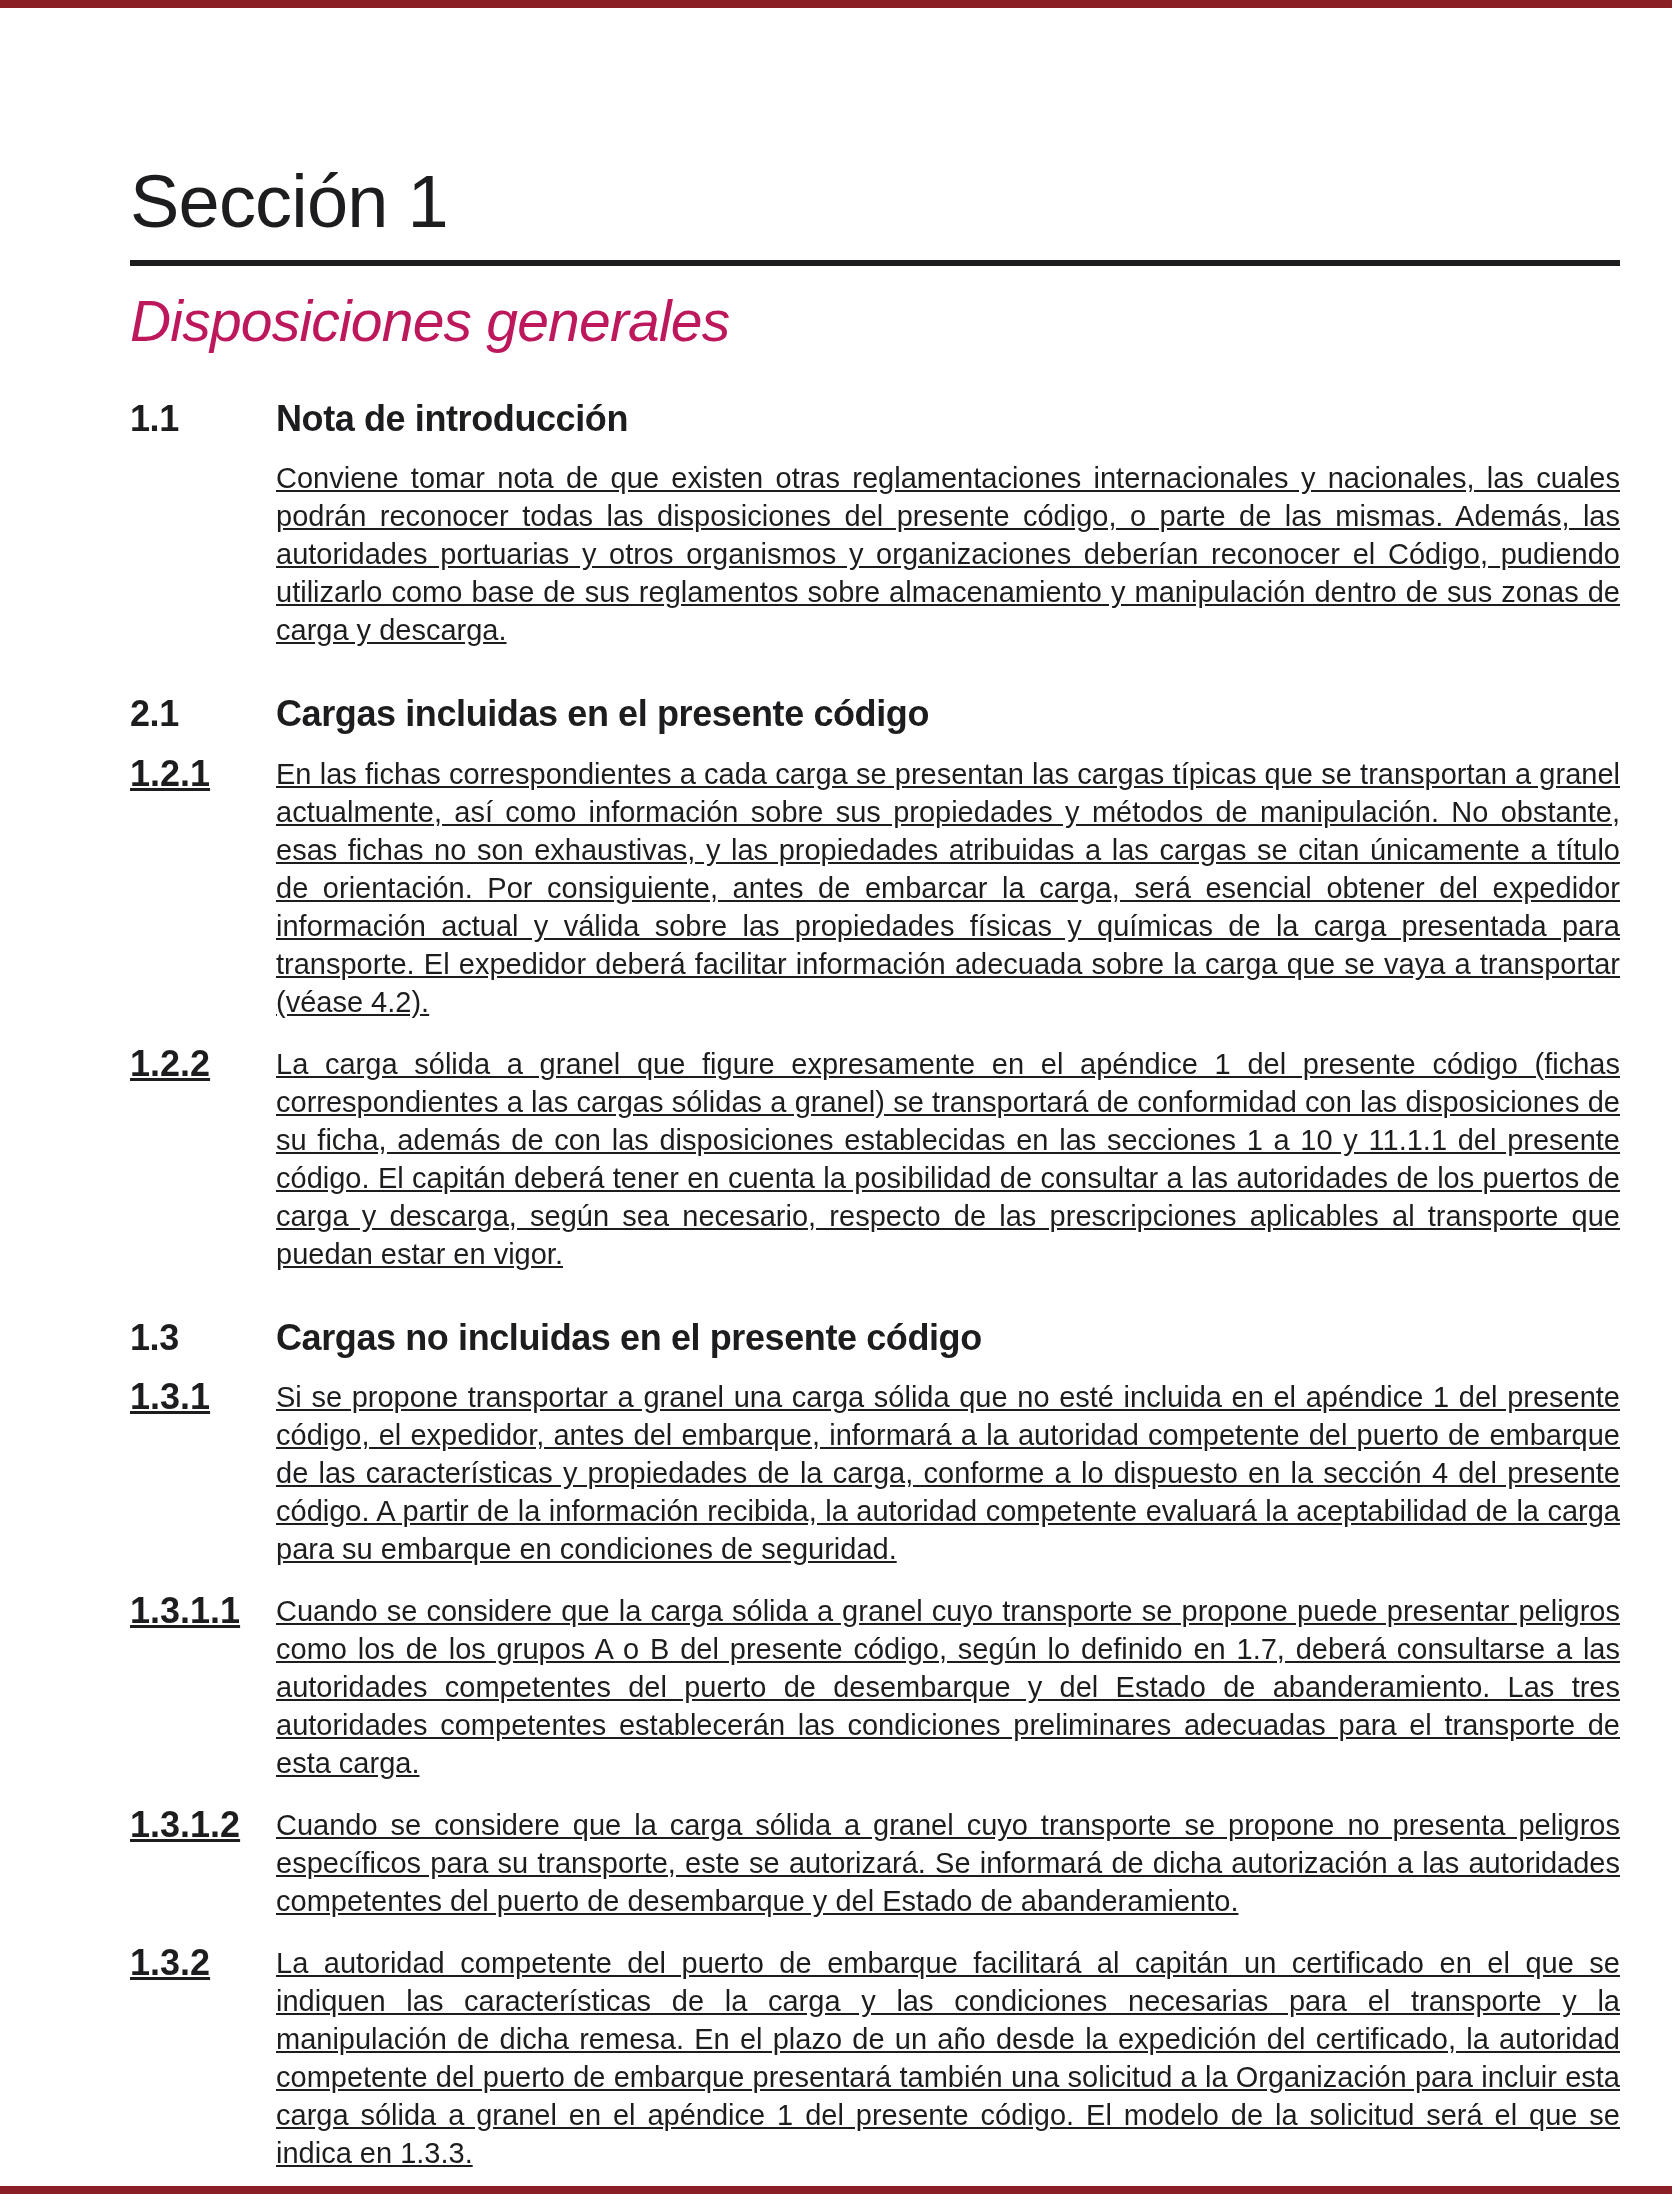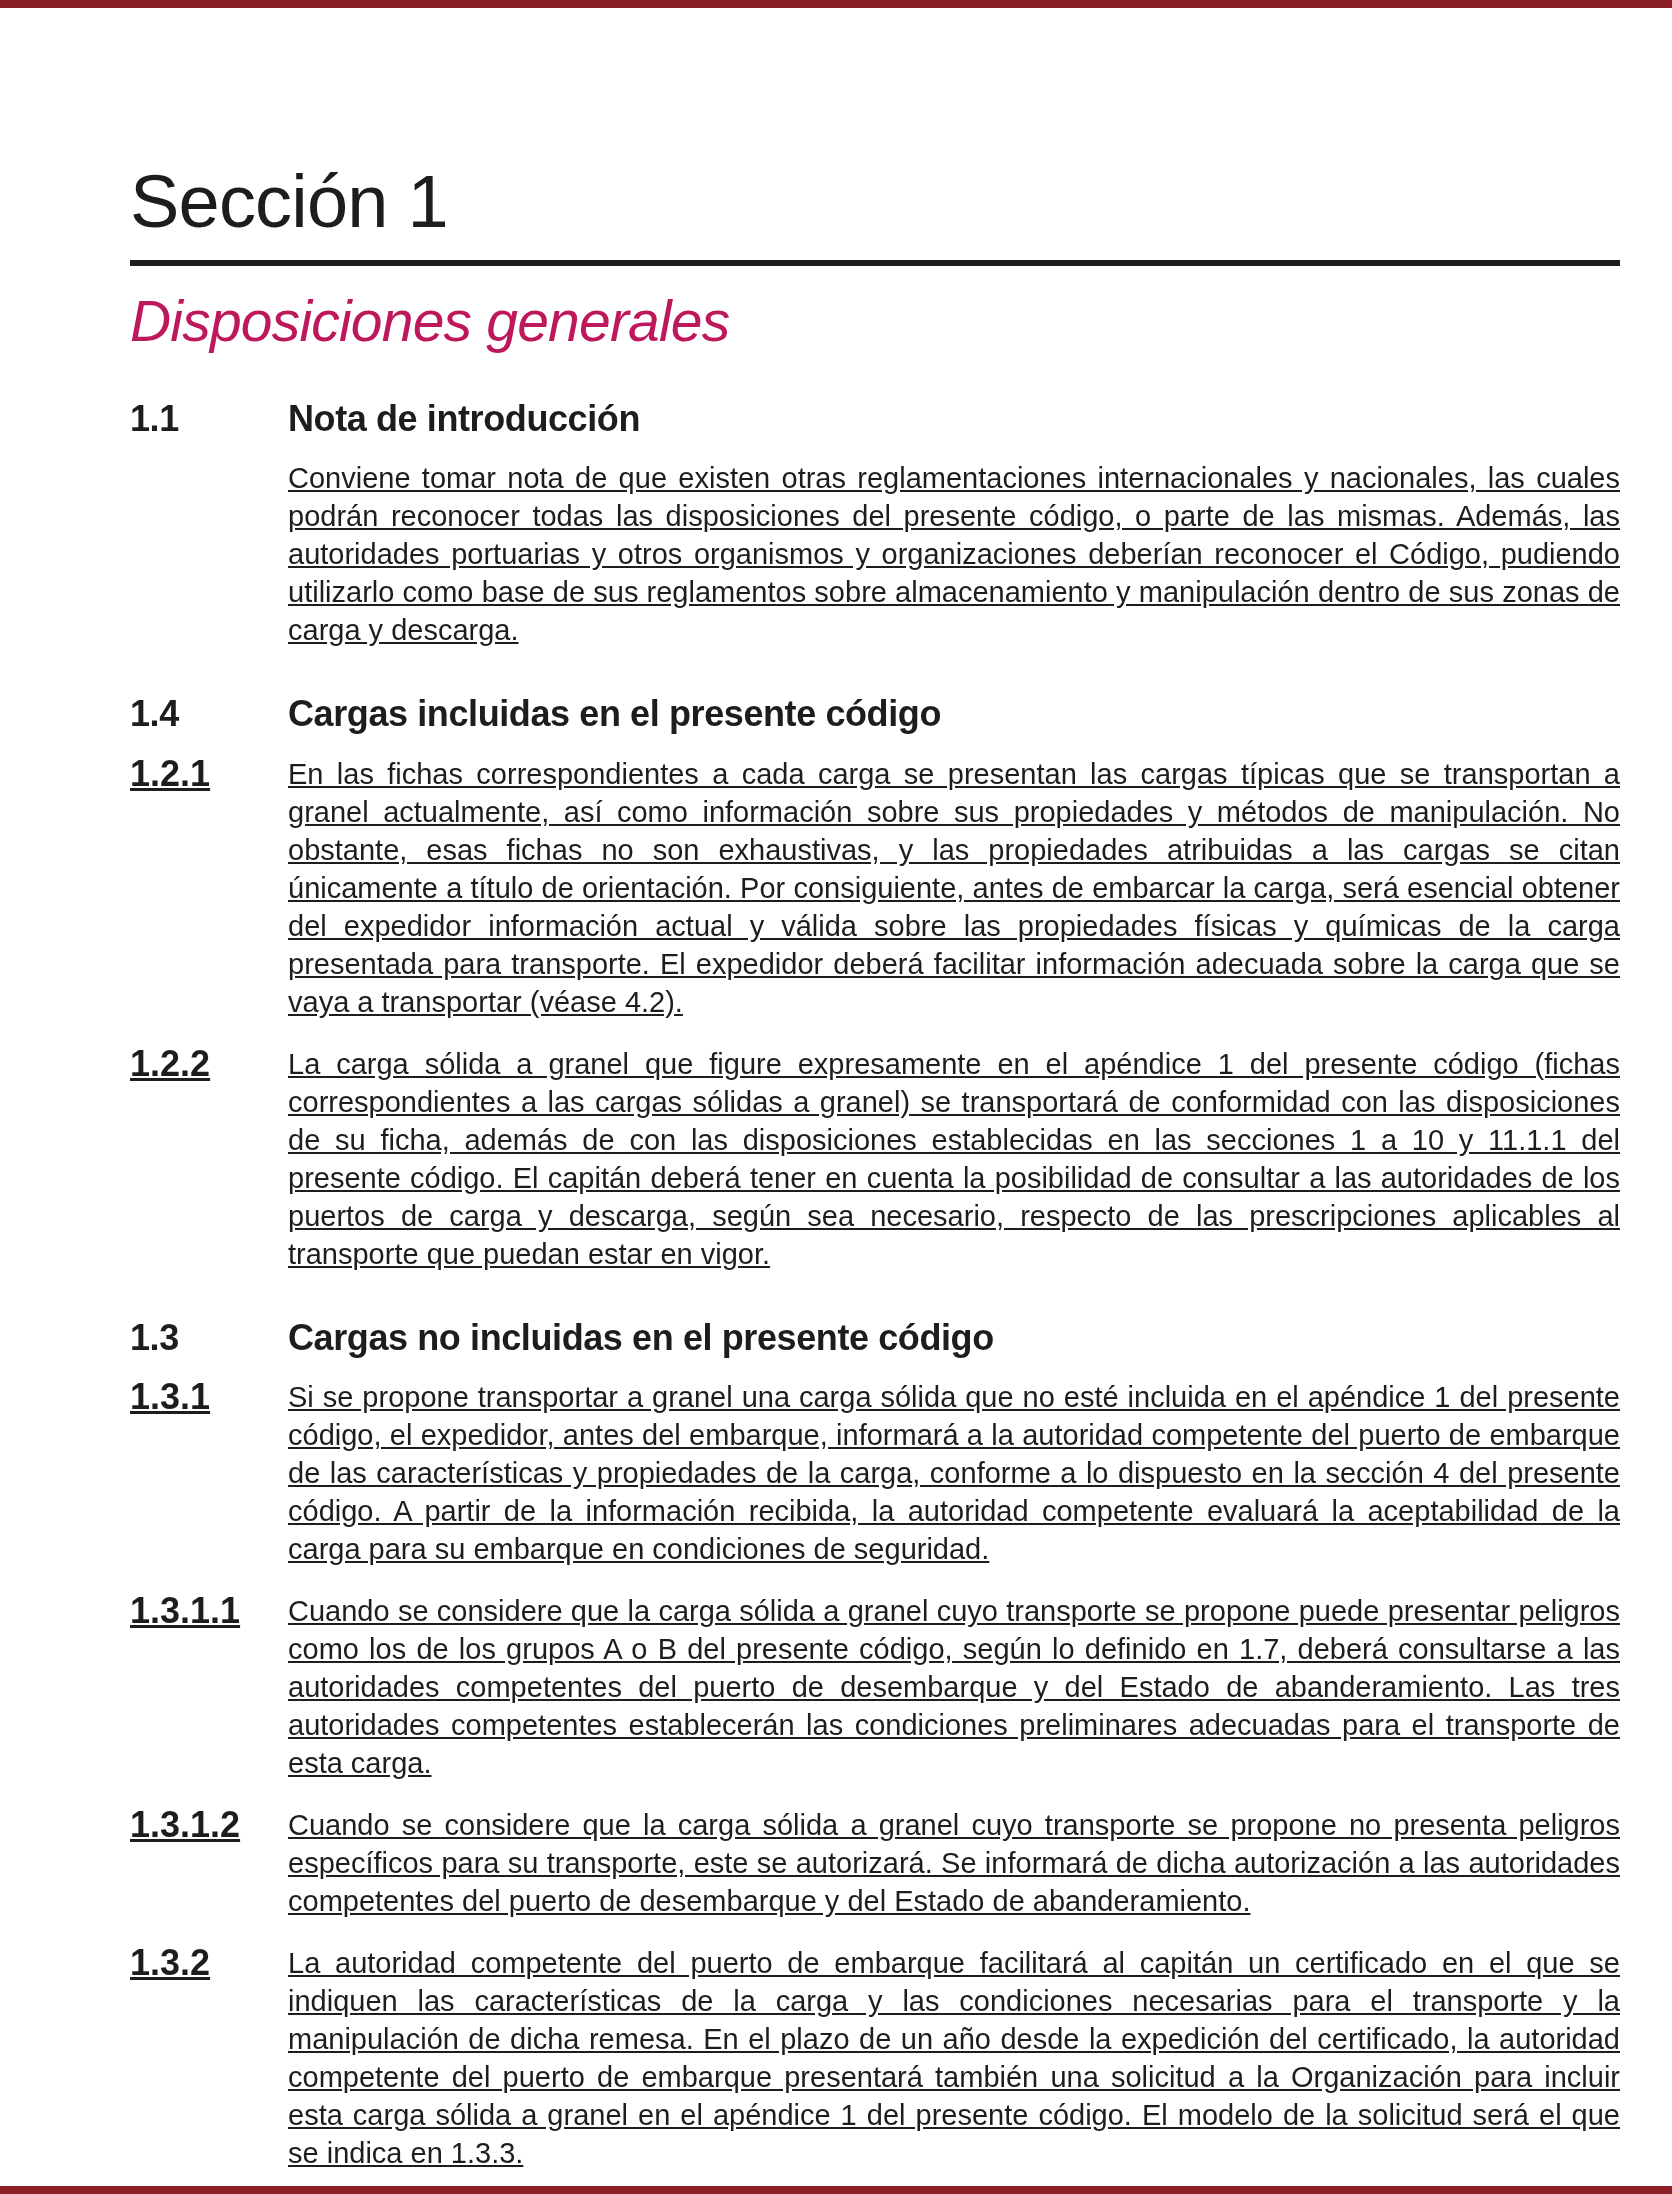--- a/index.html
+++ b/index.html
@@ -53,21 +53,21 @@
     line-height: 66px;
     font-style: italic;
     font-weight: 400;
     letter-spacing: -0.8px;
     color: #be185d;
   }
 
   .row {
     display: grid;
     grid-template-columns: 142px 1fr;
-    column-gap: 16px;
+    column-gap: 4px;
   }
   .row.heading {
     margin-top: 44px;
     margin-bottom: 20.6px;
     font-size: 36px;
     line-height: 41px;
     font-weight: 700;
     letter-spacing: -0.4px;
   }
   .row.para {
@@ -106,21 +106,21 @@
       <div class="num">1.1</div>
       <div class="text">Nota de introducción</div>
     </div>
 
     <div class="row para">
       <div class="num"></div>
       <div class="text">Conviene tomar nota de que existen otras reglamentaciones internacionales y nacionales, las cuales podrán reconocer todas las disposiciones del presente código, o parte de las mismas. Además, las autoridades portuarias y otros organismos y organizaciones deberían reconocer el Código, pudiendo utilizarlo como base de sus reglamentos sobre almacenamiento y manipulación dentro de sus zonas de carga y descarga.</div>
     </div>
 
     <div class="row heading">
-      <div class="num">1.4</div>
+      <div class="num">2.1</div>
       <div class="text">Cargas incluidas en el presente código</div>
     </div>
 
     <div class="row para">
       <div class="num">1.2.1</div>
       <div class="text">En las fichas correspondientes a cada carga se presentan las cargas típicas que se transportan a granel actualmente, así como información sobre sus propiedades y métodos de manipulación. No obstante, esas fichas no son exhaustivas, y las propiedades atribuidas a las cargas se citan únicamente a título de orientación. Por consiguiente, antes de embarcar la carga, será esencial obtener del expedidor información actual y válida sobre las propiedades físicas y químicas de la carga presentada para transporte. El expedidor deberá facilitar información adecuada sobre la carga que se vaya a transportar (véase 4.2).</div>
     </div>
 
     <div class="row para">
       <div class="num">1.2.2</div>

